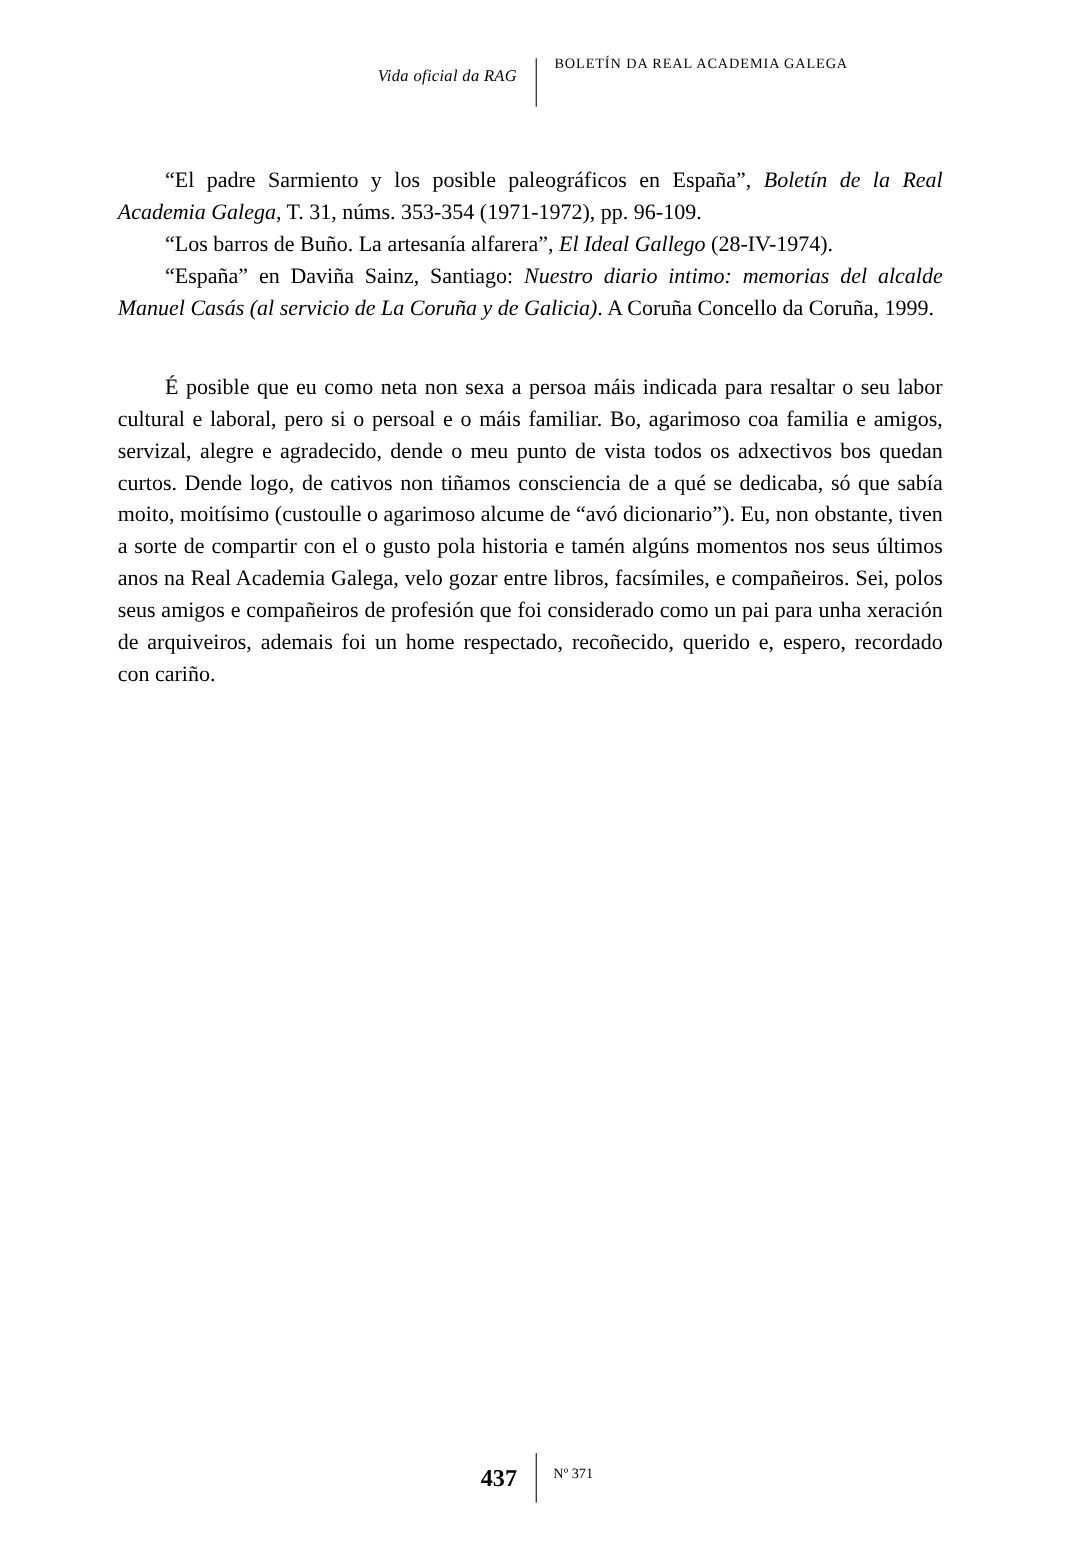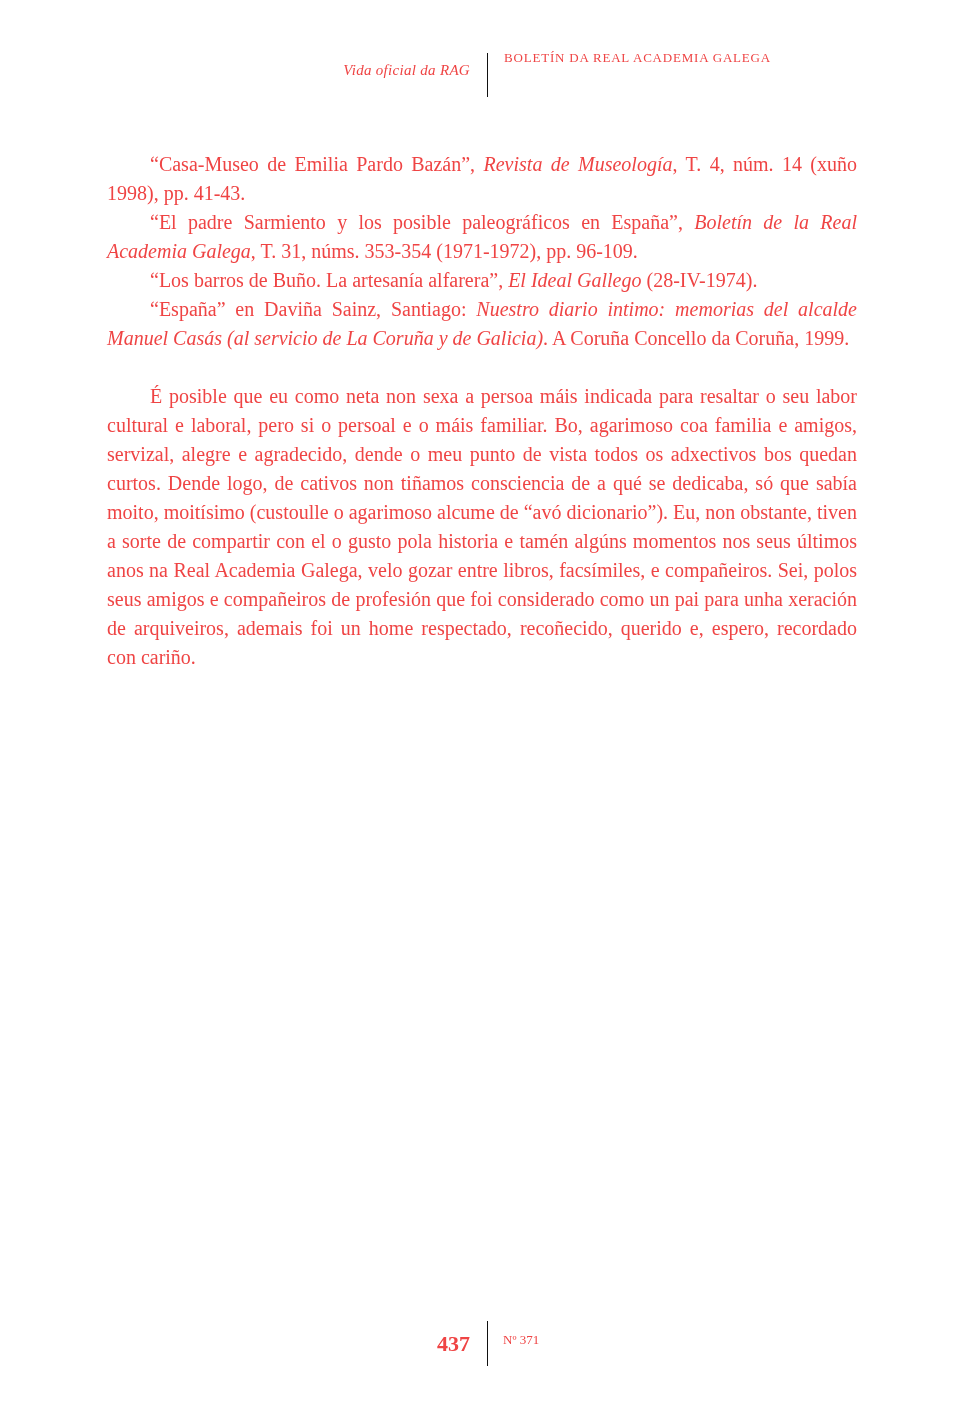--- a/index.html
+++ b/index.html
@@ -5,21 +5,21 @@
   html, body {
     margin: 0;
     padding: 0;
     background: #ffffff;
   }
   .page {
     position: relative;
     width: 975px;
     height: 1417px;
     background: #ffffff;
-    color: #ef4444;
+    color: #000000;
     font-family: "Liberation Serif", "DejaVu Serif", serif;
     overflow: hidden;
   }
 
   
   .head-left {
     position: absolute;
     top: 62px;
     right: 505px;
     font-size: 15px;
@@ -52,21 +52,21 @@
     width: 750px;
   }
   .text-block p {
     margin: 0;
     font-size: 20px;
     line-height: 29px;
     text-align: justify;
     text-indent: 43px;
   }
   .text-block p.memoir {
-    margin-top: 29px;
+    margin-top: 43px;
   }
   .it {
     font-style: italic;
   }
 
   
   .page-number {
     position: absolute;
     top: 1331px;
     right: 505px;
@@ -96,21 +96,20 @@
 <div class="page">
 
   <header>
     <span class="head-left">Vida oficial da RAG</span>
     <span class="head-divider"></span>
     <span class="head-right">BOLETÍN DA REAL ACADEMIA GALEGA</span>
   </header>
 
   <main class="text-block">
     <div id="bibliography">
-        <p><span>“Casa-Museo de Emilia Pardo Bazán”, </span><span class="it">Revista de Museología</span><span>, T. 4, núm. 14 (xuño 1998), pp. 41-43.</span></p>
         <p><span>“El padre Sarmiento y los posible paleográficos en España”, </span><span class="it">Boletín de la Real Academia Galega</span><span>, T. 31, núms. 353-354 (1971-1972), pp. 96-109.</span></p>
         <p><span>“Los barros de Buño. La artesanía alfarera”, </span><span class="it">El Ideal Gallego</span><span> (28-IV-1974).</span></p>
         <p><span>“España” en Daviña Sainz, Santiago: </span><span class="it">Nuestro diario intimo: memorias del alcalde Manuel Casás (al servicio de La Coruña y de Galicia)</span><span>. A Coruña Concello da Coruña, 1999.</span></p>
       </div>
     <p class="memoir">É posible que eu como neta non sexa a persoa máis indicada para resaltar o seu labor cultural e laboral, pero si o persoal e o máis familiar. Bo, agarimoso coa familia e amigos, servizal, alegre e agradecido, dende o meu punto de vista todos os adxectivos bos quedan curtos. Dende logo, de cativos non tiñamos consciencia de a qué se dedicaba, só que sabía moito, moitísimo (custoulle o agarimoso alcume de “avó dicionario”). Eu, non obstante, tiven a sorte de compartir con el o gusto pola historia e tamén algúns momentos nos seus últimos anos na Real Academia Galega, velo gozar entre libros, facsímiles, e compañeiros. Sei, polos seus amigos e compañeiros de profesión que foi considerado como un pai para unha xeración de arquiveiros, ademais foi un home respectado, recoñecido, querido e, espero, recordado con cariño.</p>
   </main>
 
   <footer>
     <span class="page-number">437</span>
     <span class="foot-divider"></span>

